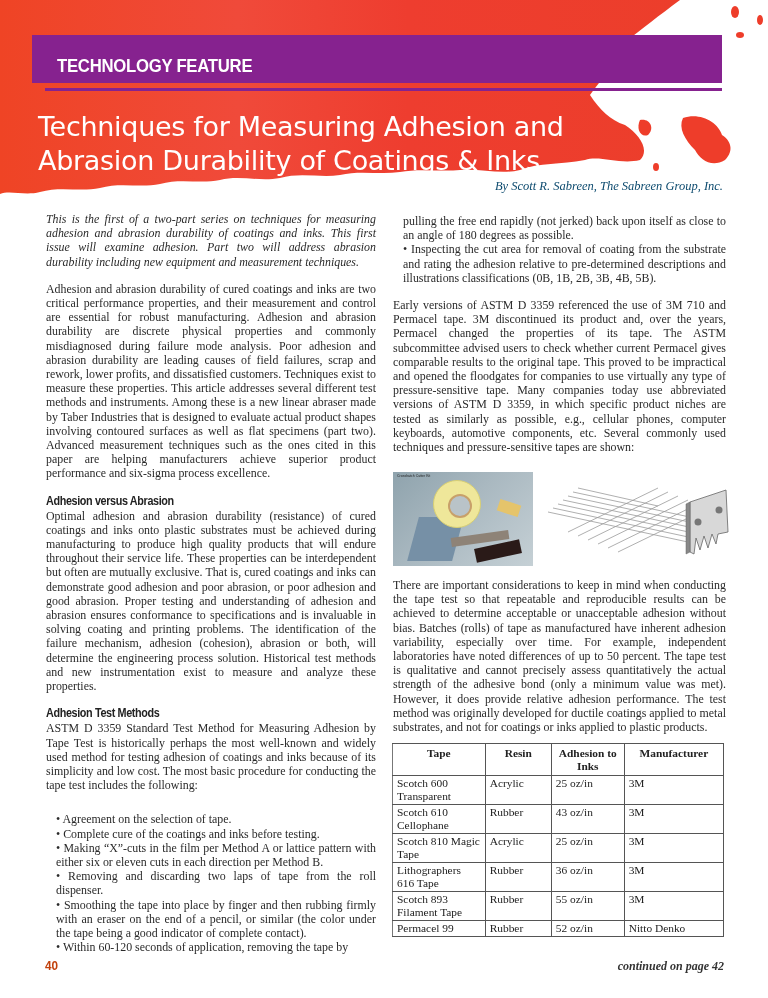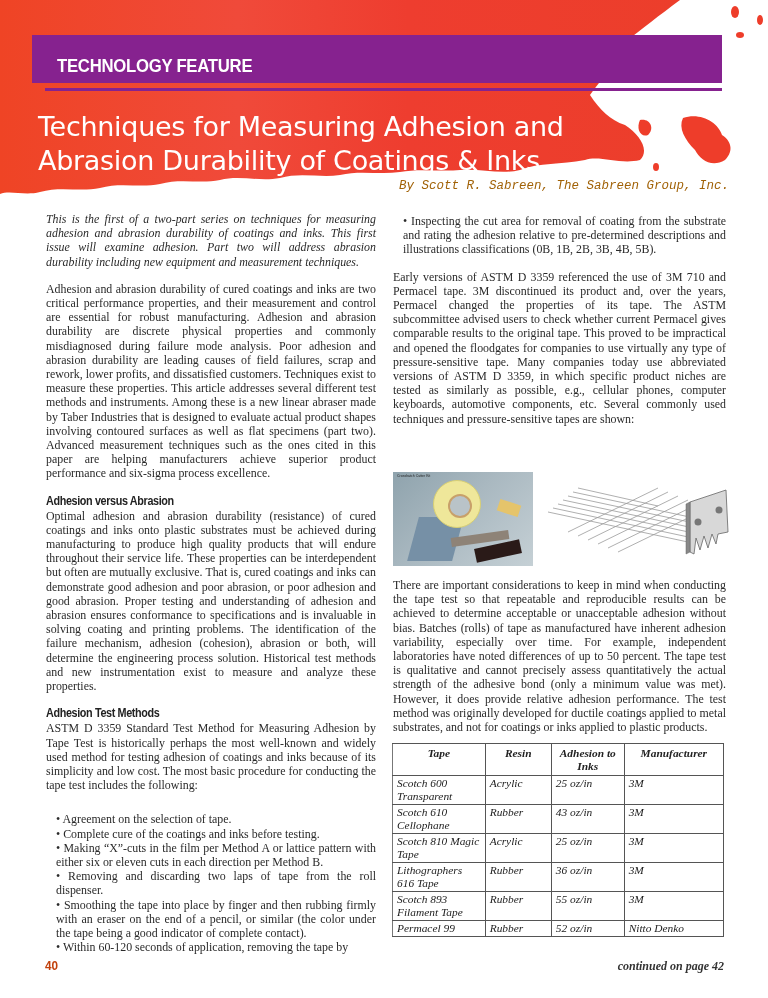--- a/index.html
+++ b/index.html
@@ -20,23 +20,23 @@
   .feature-rule {
     position: absolute; left: 45px; top: 88px; width: 677px; height: 3px;
     background: #86228f;
   }
   .headline {
     position: absolute; left: 38px; top: 94px; width: 560px;
     font-family: "DejaVu Sans", sans-serif; font-weight: normal;
     color: #ffffff; font-size: 27px; line-height: 34px; letter-spacing: -0.3px; margin-top: 16px;
   }
   .byline {
-    position: absolute; right: 39px; top: 179px;
-    font-family: Liberation Mono, monospace; font-style: italic;
-    font-size: 12.5px; color: #a16207;
+    position: absolute; right: 45px; top: 179px;
+    font-family: Liberation Serif, serif; font-style: italic;
+    font-size: 12.5px; color: #0c4a6e;
   }
 
   .col {
     position: absolute; font-size: 11.9px; line-height: 14.2px; text-align: justify;
   }
   .col-left { left: 46px; top: 212px; width: 330px; }
   .col-right { left: 393px; top: 214px; width: 333px; }
   .col p { margin: 0; }
   .intro { font-style: italic; margin-bottom: 13px !important; }
   .gap { margin-bottom: 13px !important; }
@@ -74,21 +74,21 @@
   .cutter { position: absolute; left: 58px; top: 62px; width: 58px; height: 9px; background: #8e8377; transform: rotate(-8deg); }
   .magnifier { position: absolute; left: 82px; top: 72px; width: 46px; height: 14px; background: #2a1a18; transform: rotate(-12deg); }
 
   .diagram { position: absolute; left: 145px; top: 0; width: 200px; height: 98px; }
 
   .tape-table {
     position: absolute; left: 392px; top: 743px; width: 332px;
     border-collapse: collapse; font-size: 11.4px; line-height: 13px; color: #222;
   }
   .tape-table th, .tape-table td {
-    border: 1px solid #555; padding: 1px 4px; vertical-align: top; text-align: left; font-style: italic;
+    border: 1px solid #555; padding: 1px 4px; vertical-align: top; text-align: left;
   }
   .tape-table th { font-weight: bold; text-align: center; padding: 3px 4px 2px; }
   .tape-table th, .tape-table td { border-left-color: #555; }
   .tape-table tr > *:first-child { border-left: 1px solid #777; }
 
   .page-number {
     position: absolute; left: 45px; top: 958px;
     font-family: "Liberation Sans", sans-serif; font-weight: bold; font-size: 13px; color: #c2410c;
     transform: scaleX(0.9); transform-origin: left center;
   }
@@ -140,20 +140,21 @@
     <li>Agreement on the selection of tape.</li>
     <li>Complete cure of the coatings and inks before testing.</li>
     <li>Making “X”-cuts in the film per Method A or lattice pattern with either six or eleven cuts in each direction per Method B.</li>
     <li>Removing and discarding two laps of tape from the roll dispenser.</li>
     <li>Smoothing the tape into place by finger and then rubbing firmly with an eraser on the end of a pencil, or similar (the color under the tape being a good indicator of complete contact).</li>
     <li>Within 60-120 seconds of application, removing the tape by</li>
   </ul>
 </div>
 
 <div class="col col-right">
+  <p class="cont-right">pulling the free end rapidly (not jerked) back upon itself as close to an angle of 180 degrees as possible.</p>
   <p class="cont-right">• <span>Inspecting the cut area for removal of coating from the substrate and rating the adhesion relative to pre-determined descriptions and illustrations classifications (0B, 1B, 2B, 3B, 4B, 5B).</span></p>
   <p style="margin-top:13px">Early versions of ASTM D 3359 referenced the use of 3M 710 and Permacel tape. 3M discontinued its product and, over the years, Permacel changed the properties of its tape. The ASTM subcommittee advised users to check whether current Permacel gives comparable results to the original tape. This proved to be impractical and opened the floodgates for companies to use virtually any type of pressure-sensitive tape. Many companies today use abbreviated versions of ASTM D 3359, in which specific product niches are tested as similarly as possible, e.g., cellular phones, computer keyboards, automotive components, etc. Several commonly used techniques and pressure-sensitive tapes are shown:</p>
 </div>
 
 <div class="figure-row">
   <div class="photo">
     <span class="caption">Crosshatch Cutter Kit</span>
     <div class="plate"></div>
     <div class="tape-roll"></div>
     <div class="brush"></div>

